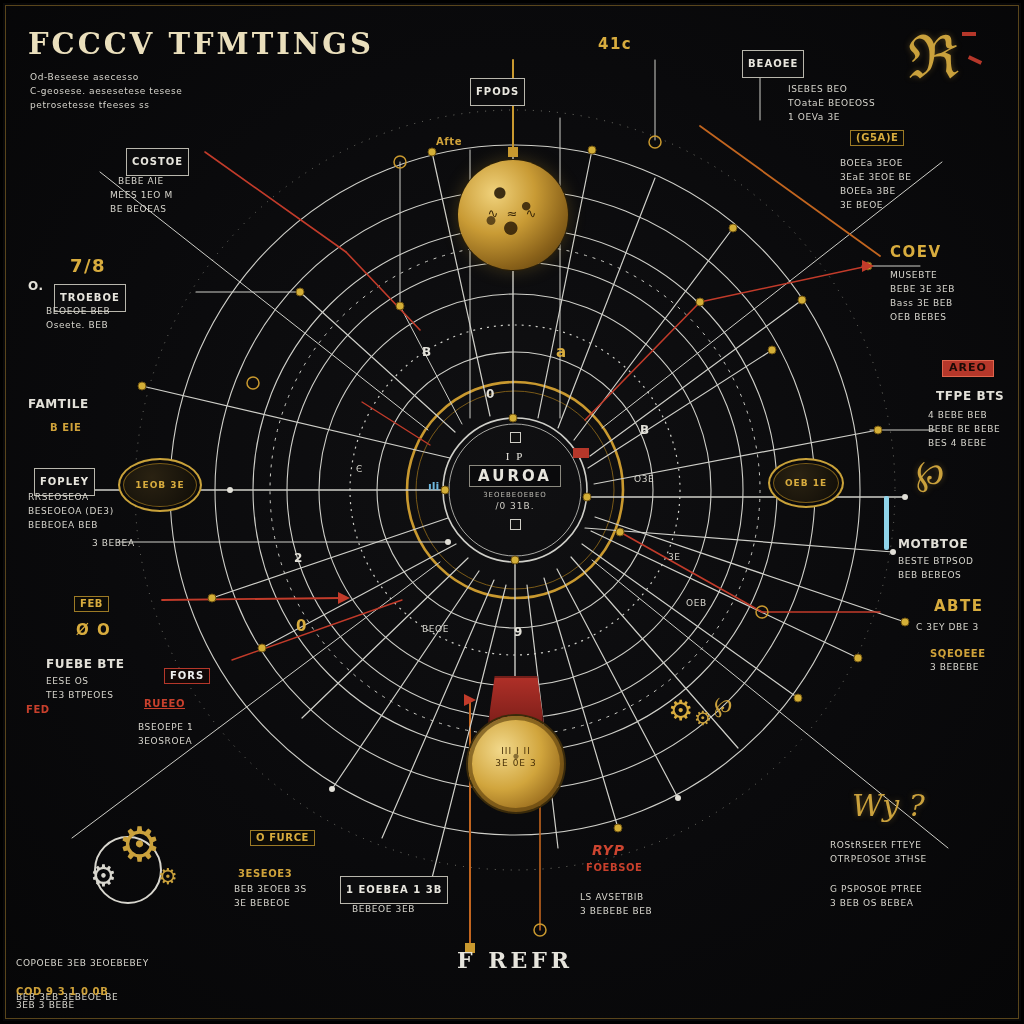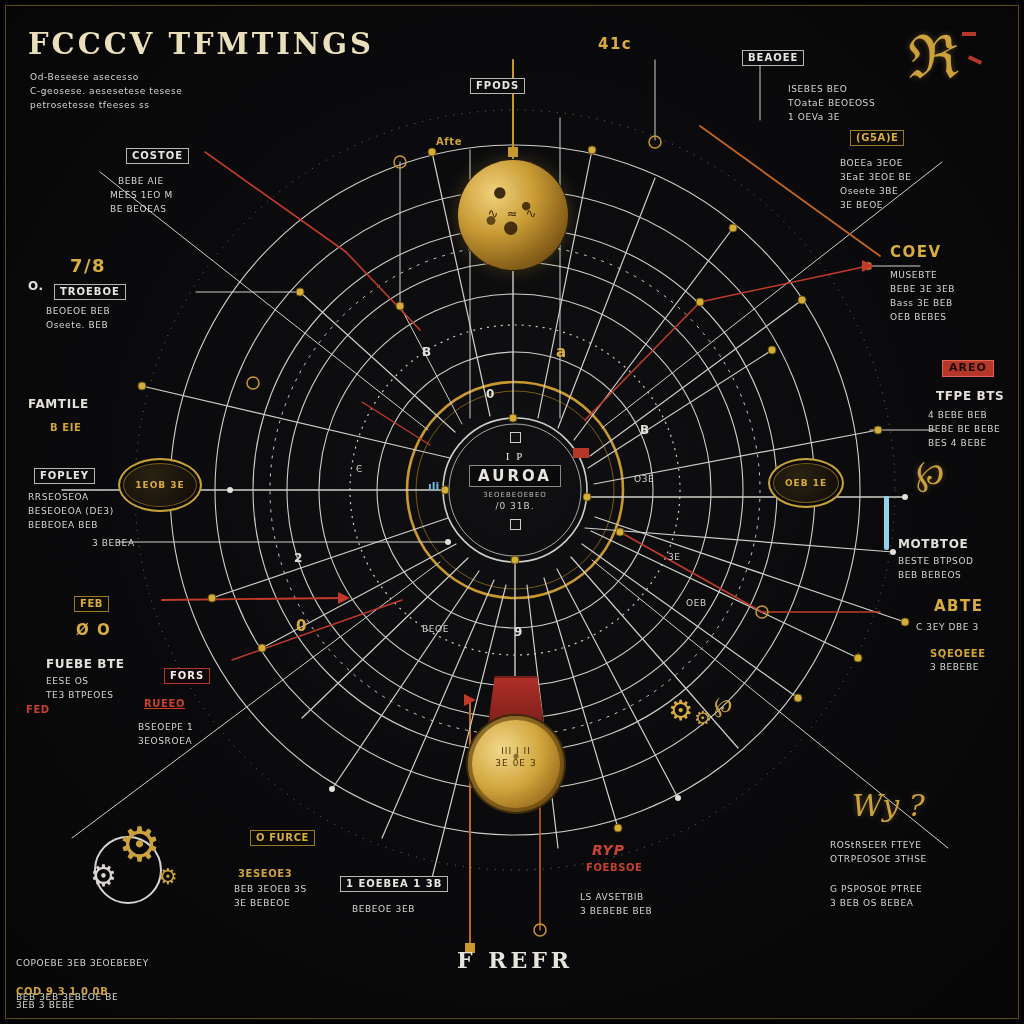--- a/index.html
+++ b/index.html
@@ -8,21 +8,21 @@
     overflow:hidden;font-family:"DejaVu Sans",sans-serif;}
   #frame{position:absolute;inset:5px;border:1px solid #6e5520;opacity:.8;pointer-events:none;}
   #frame2{position:absolute;inset:0;border:3px solid #000;pointer-events:none;}
   svg#net{position:absolute;left:0;top:0;}
   #overlay{position:absolute;left:0;top:0;width:100%;height:100%;}
 
   .lbl{position:absolute;white-space:nowrap;color:#d6d4cc;font-size:10px;letter-spacing:.6px;line-height:1.15;}
   .lbl.t{font-family:"DejaVu Serif",serif;font-size:29px;letter-spacing:3px;color:#eadfbc;font-weight:bold;}
   .lbl.w{color:#d6d4cc;font-size:9px;}
   .lbl.w2{color:#e2e0d8;font-size:12px;font-weight:bold;}
-  .lbl.wb{color:#e8e6de;font-size:10px;font-weight:bold;border:1px solid #b9b7ad;background:#0c0c0e;padding:1px 5px;letter-spacing:1px;}
+  .lbl.wb{color:#e8e6de;font-size:10px;font-weight:bold;border:1px solid #b9b7ad;background:#0c0c0e;padding:7px 5px;letter-spacing:1px;}
   .lbl.g{color:#cfa23a;font-size:10px;font-weight:bold;}
   .lbl.g2{color:#d8ac3e;font-size:15px;font-weight:bold;letter-spacing:1.5px;}
   .lbl.gb{color:#d8ac3e;font-size:10px;font-weight:bold;border:1px solid #9c7a25;background:#0c0b07;padding:1px 5px;}
   .lbl.r{color:#c8402c;font-size:10px;font-weight:bold;}
   .lbl.r2{color:#cd4530;font-size:14px;font-weight:bold;font-style:italic;letter-spacing:1px;}
   .lbl.rb{color:#1c0b06;font-size:11px;font-weight:bold;background:#b5372a;border:1px solid #e0654d;padding:1px 6px;letter-spacing:1px;}
   .lbl.wrb{color:#eee;font-size:10px;font-weight:bold;border:1px solid #b5372a;background:#120807;padding:1px 5px;letter-spacing:1px;}
   .lbl.sb{font-family:"DejaVu Serif",serif;font-size:22px;color:#e6e4dc;letter-spacing:4px;font-weight:bold;}
 
   
@@ -206,21 +206,21 @@
       <div class="lbl wb" style="left: 470px; top: 78px;">FPODS</div>
       <div class="lbl g" style="left: 436px; top: 136px;">Afte</div>
       <div class="lbl g2" style="left: 598px; top: 36px;">41c</div>
       <div class="lbl wb" style="left: 742px; top: 50px;">BEAOEE</div>
       <div class="lbl w" style="left: 788px; top: 84px;">ISEBES BEO</div>
       <div class="lbl w" style="left: 788px; top: 98px;">TOataE BEOEOSS</div>
       <div class="lbl w" style="left: 788px; top: 112px;">1 OEVa 3E</div>
       <div class="lbl gb" style="left: 850px; top: 130px;">(G5A)E</div>
       <div class="lbl w" style="left: 840px; top: 158px;">BOEEa 3EOE</div>
       <div class="lbl w" style="left: 840px; top: 172px;">3EaE 3EOE BE</div>
-      <div class="lbl w" style="left: 840px; top: 186px;">Oseete 3BE</div>
+      <div class="lbl w" style="left: 840px; top: 186px;">BOEEa 3BE</div>
       <div class="lbl w" style="left: 840px; top: 200px;">3E BEOE</div>
       <div class="lbl g2" style="left: 890px; top: 244px;">COEV</div>
       <div class="lbl w" style="left: 890px; top: 270px;">MUSEBTE</div>
       <div class="lbl w" style="left: 890px; top: 284px;">BEBE 3E 3EB</div>
       <div class="lbl w" style="left: 890px; top: 298px;">Bass 3E BEB</div>
       <div class="lbl w" style="left: 890px; top: 312px;">OEB BEBES</div>
       <div class="lbl rb" style="left: 942px; top: 360px;">AREO</div>
       <div class="lbl w2" style="left: 936px; top: 390px;">TFPE BTS</div>
       <div class="lbl w" style="left: 928px; top: 410px;">4 BEBE BEB</div>
       <div class="lbl w" style="left: 928px; top: 424px;">BEBE BE BEBE</div>

